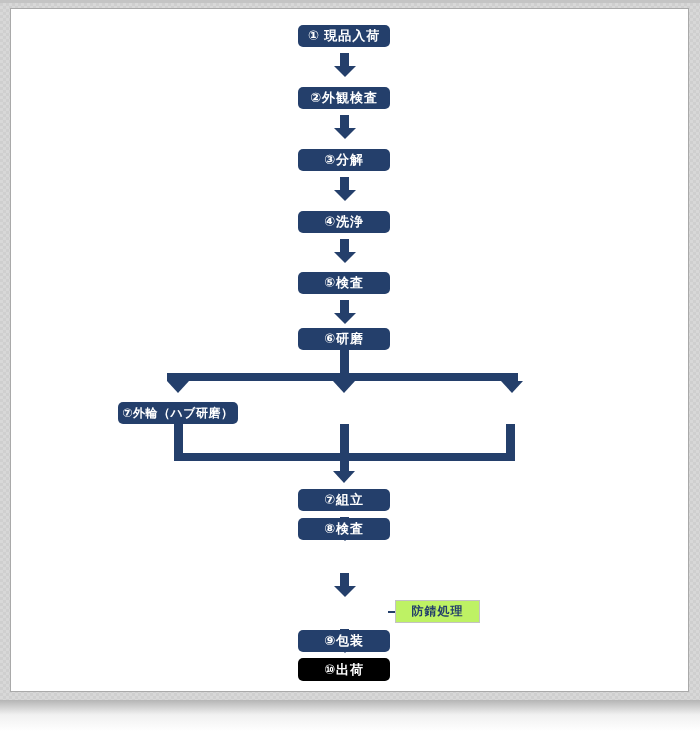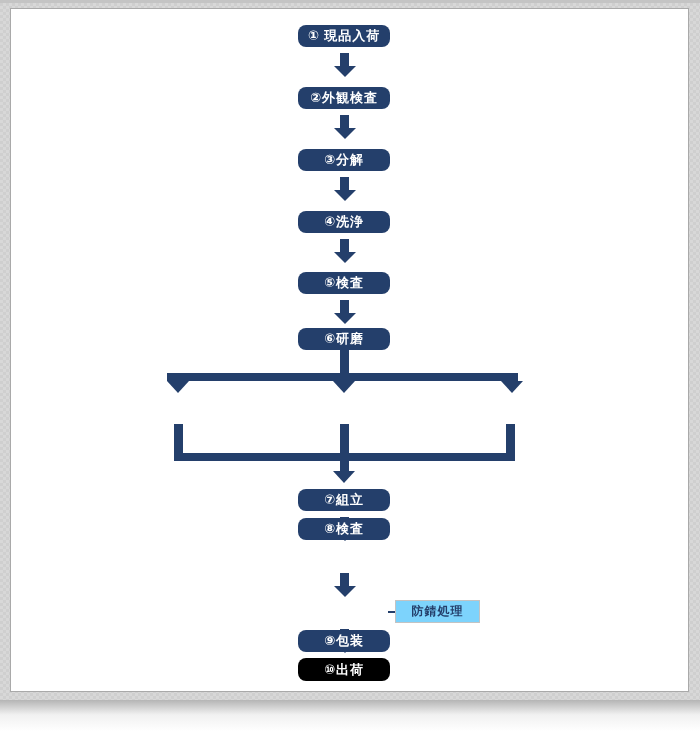--- a/index.html
+++ b/index.html
@@ -28,21 +28,21 @@
   }
 
   
   .n{
     position:absolute;height:22px;box-sizing:border-box;
     background:#243f6b;color:#ffffff;border-radius:5px;
     display:flex;align-items:center;justify-content:center;
     font-size:13px;font-weight:bold;letter-spacing:1px;white-space:nowrap;
     z-index:3;
   }
-  .n.std{left:298px;width:92px;border-radius:8px;}
+  .n.std{left:298px;width:92px;}
   .n.branch{font-size:12px;letter-spacing:.5px;}
   .n.orange{background:#000000;height:23px;}
   .b1{top:25px}.b2{top:87px}.b3{top:149px}.b4{top:211px}.b5{top:272px}.b6{top:328px}
   .br-l{left:118px;width:120px;top:402px}
   .br-m{left:284px;width:120px;top:402px}
   .br-r{left:443px;width:136px;top:402px}
   .p1{top:489px}.p2{top:518px}.p3{top:630px}.pf{top:658px}
 
   
   .ar{position:absolute;left:340px;width:9px;background:#243f6b;z-index:2;}
@@ -70,21 +70,21 @@
     border-left:11px solid transparent;border-right:11px solid transparent;
     border-top:12px solid #243f6b;
   }
   .h-l{left:167px;top:381px}.h-m{left:333px;top:381px}.h-r{left:501px;top:381px}
   .h-c{left:333px;top:471px}
 
   
   .side-connector{position:absolute;left:388px;top:611px;width:9px;height:2px;background:#243f6b;z-index:1;}
   .side-note{
     position:absolute;left:395px;top:600px;width:85px;height:23px;box-sizing:border-box;
-    background:#7dd3fc;border:1px solid #c3c3c3;color:#243f6b;
+    background:#bef264;border:1px solid #c3c3c3;color:#243f6b;
     display:flex;align-items:center;justify-content:center;
     font-size:12px;font-weight:bold;letter-spacing:1px;white-space:nowrap;z-index:3;
   }
 </style>
 </head>
 <body>
 
 <div class="page">
   <div class="band"></div>
   <div class="top-strip"></div>
@@ -102,20 +102,21 @@
   <div class="n std b5">⑤検査</div>
   <div class="ar a5"></div>
   <div class="n std b6">⑥研磨</div>
 
   <div class="stem s-top"></div>
   <div class="bar bar1"></div>
   <div class="head h-l"></div>
   <div class="head h-m"></div>
   <div class="head h-r"></div>
 
+  <div class="n branch br-l">⑦外輪（ハブ研磨）</div>
 
   <div class="stem s-ml"></div>
   <div class="stem s-mm"></div>
   <div class="stem s-mr"></div>
   <div class="bar bar2"></div>
   <div class="stem s-center"></div>
   <div class="head h-c"></div>
 
   <div class="n std p1">⑦組立</div>
   <div class="ar a6"></div>

